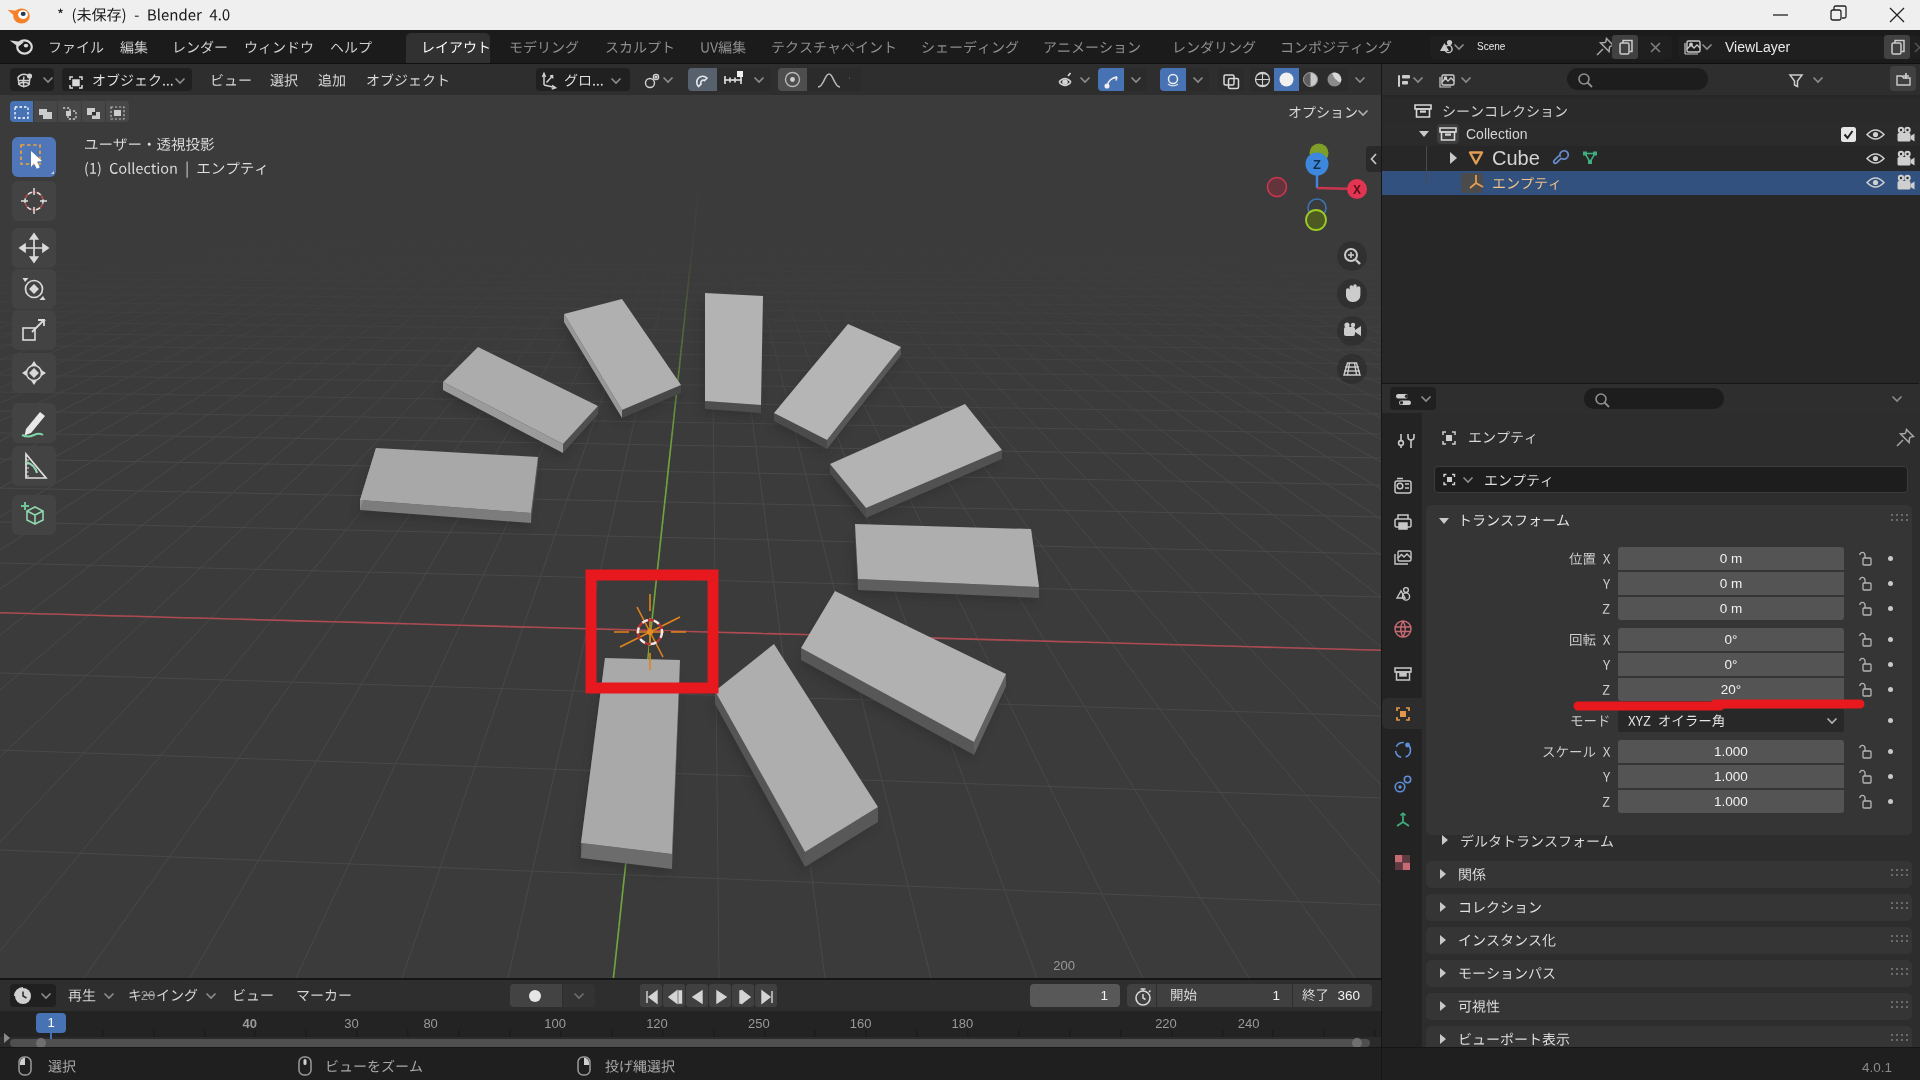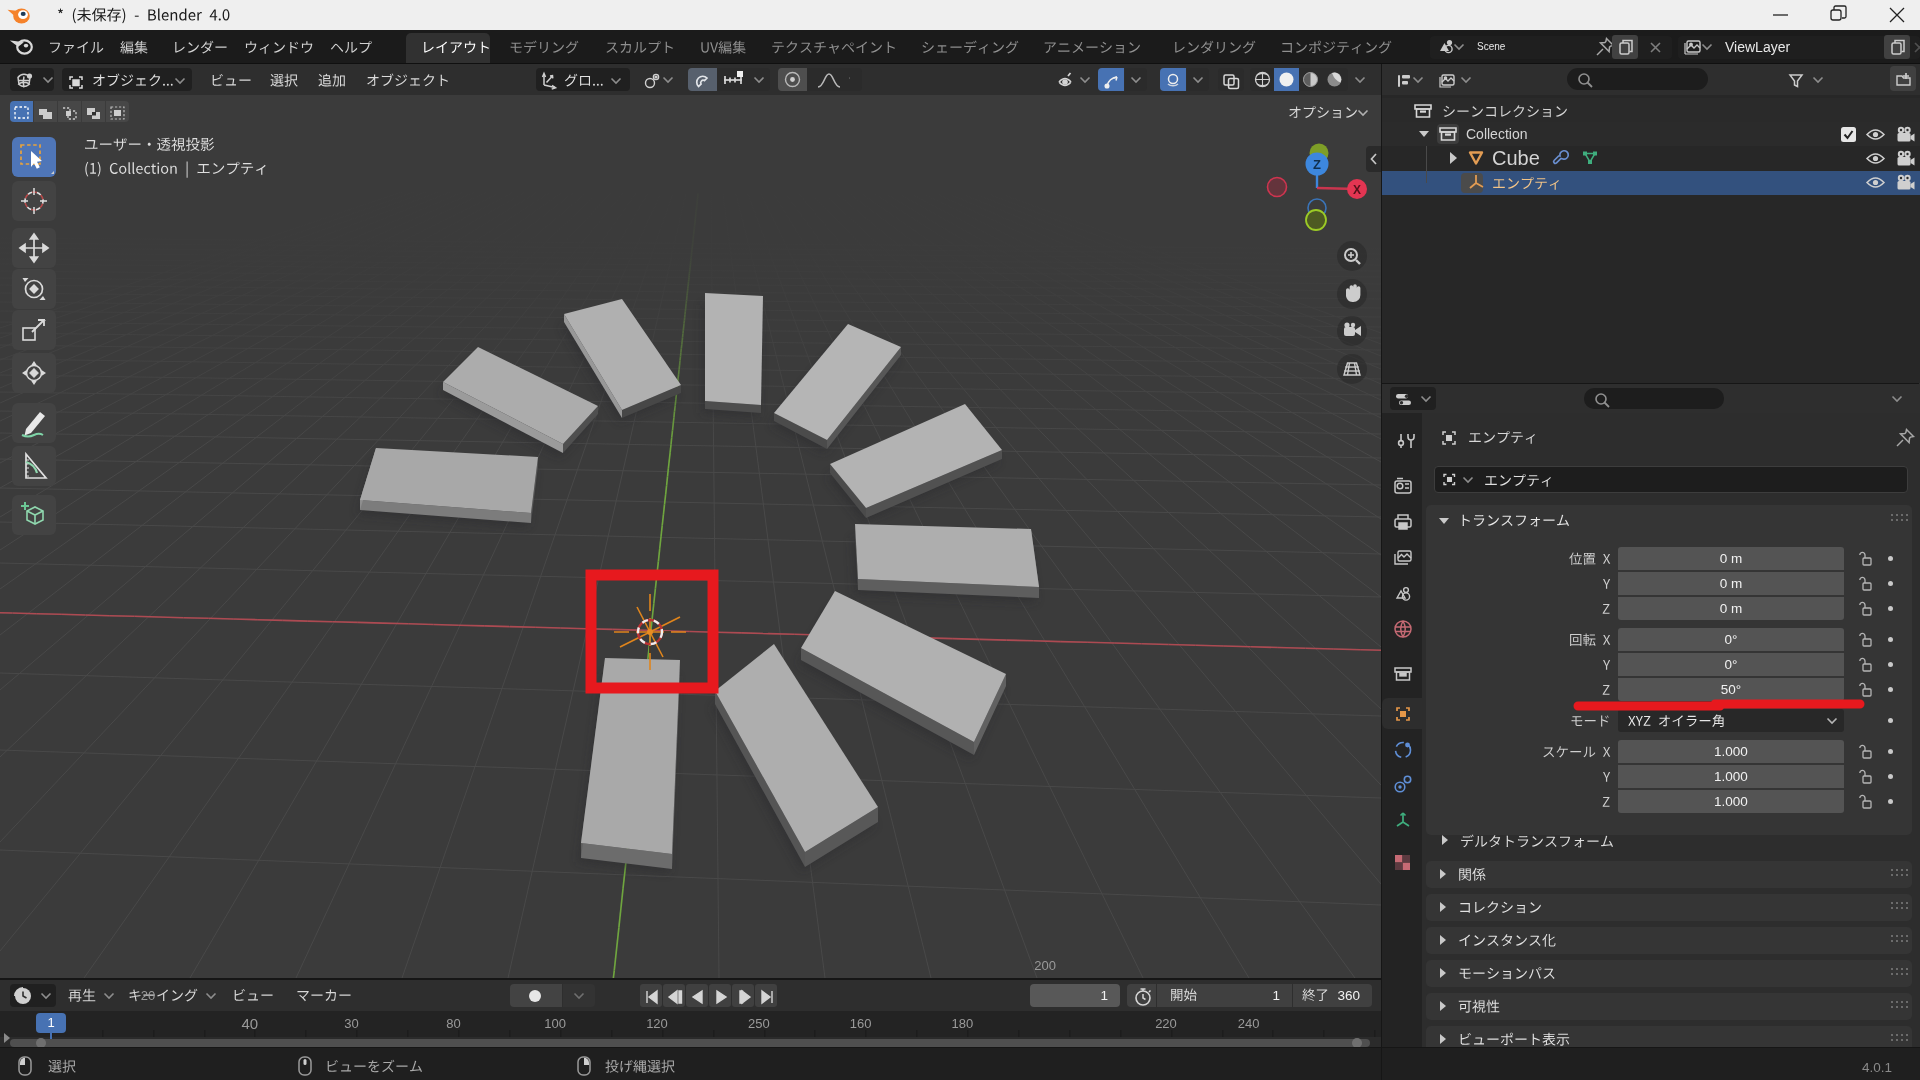--- a/index.html
+++ b/index.html
@@ -1420,21 +1420,21 @@
       <path d="M9 10 v-3 a2.6 2.6 0 0 0 -5.2 0"></path>
     </g>
   </svg>
 <div style="position:absolute;left:1888px;top:662.0px;width:5px;height:5px;border-radius:50%;background:#c9c9c9"></div>
 <svg style="position:absolute;left:1601.8595px;top:679.5px" width="11" height="20">
     <g transform="translate(0,14.86) scale(0.0135,-0.0135)" fill="#cfcfcf">
       <use href="#g005a" x="0"></use>
     </g>
   </svg>
 <div style="position:absolute;left:1618px;top:678px;width:226px;height:23px;background:#545454;border-radius:0 0 3px 3px"></div>
-<div style="position:absolute;left:1618px;top:676px;height:27.0px;line-height:27.0px;font-size:13.5px;color:#f1f1f1;font-weight:normal;letter-spacing:0;width:226px;text-align:center">50°</div>
+<div style="position:absolute;left:1618px;top:676px;height:27.0px;line-height:27.0px;font-size:13.5px;color:#f1f1f1;font-weight:normal;letter-spacing:0;width:226px;text-align:center">20°</div>
 <svg style="position:absolute;left:1856px;top:679px" width="22" height="22">
     <g fill="none" stroke="#b5b5b5" stroke-width="1.3">
       <rect x="7" y="10" width="8" height="7" rx="1"></rect>
       <path d="M9 10 v-3 a2.6 2.6 0 0 0 -5.2 0"></path>
     </g>
   </svg>
 <div style="position:absolute;left:1888px;top:687.0px;width:5px;height:5px;border-radius:50%;background:#c9c9c9"></div>
 <svg style="position:absolute;left:1541.5145px;top:741.5px" width="71" height="20">
     <g transform="translate(0,14.86) scale(0.0135,-0.0135)" fill="#cfcfcf">
       <use href="#g30b9" x="0"></use>
@@ -1772,29 +1772,29 @@
 <div style="position:absolute;left:1210px;top:982px;height:27.0px;line-height:27.0px;font-size:13.5px;color:#f2f2f2;font-weight:normal;letter-spacing:0;width:70px;text-align:right">1</div>
 <div style="position:absolute;left:1292px;top:984px;width:1px;height:23px;background:#2e2e2e"></div>
 <svg style="position:absolute;left:1302px;top:985.0px" width="30" height="20">
     <g transform="translate(0,14.86) scale(0.0135,-0.0135)" fill="#dcdcdc">
       <use href="#g7d42" x="0"></use>
       <use href="#g4e86" x="1000"></use>
     </g>
   </svg>
 <div style="position:absolute;left:1312px;top:982px;height:27.0px;line-height:27.0px;font-size:13.5px;color:#f2f2f2;font-weight:normal;letter-spacing:0;width:48px;text-align:right">360</div>
 <div style="position:absolute;left:118.0px;top:983px;height:26px;line-height:26px;font-size:13px;color:#9a9a9a;font-weight:normal;letter-spacing:0;width:60px;text-align:center">20</div>
-<div style="position:absolute;left:219.8px;top:1011px;height:26px;line-height:26px;font-size:15px;color:#9a9a9a;font-weight:normal;letter-spacing:0;width:60px;text-align:center">40</div>
+<div style="position:absolute;left:219.8px;top:1011px;height:26px;line-height:26px;font-size:13px;color:#9a9a9a;font-weight:bold;letter-spacing:0;width:60px;text-align:center">40</div>
 <div style="position:absolute;left:321.6px;top:1011px;height:26px;line-height:26px;font-size:13px;color:#9a9a9a;font-weight:normal;letter-spacing:0;width:60px;text-align:center">30</div>
-<div style="position:absolute;left:423.4px;top:1011px;height:26px;line-height:26px;font-size:13px;color:#9a9a9a;font-weight:normal;letter-spacing:0;width:60px;text-align:center">80</div>
+<div style="position:absolute;left:423.4px;top:1011px;height:26px;line-height:26px;font-size:13px;color:#9a9a9a;font-weight:normal;letter-spacing:0;width:60px;text-align:left">80</div>
 <div style="position:absolute;left:525.2px;top:1011px;height:26px;line-height:26px;font-size:13px;color:#9a9a9a;font-weight:normal;letter-spacing:0;width:60px;text-align:center">100</div>
 <div style="position:absolute;left:627.0px;top:1011px;height:26px;line-height:26px;font-size:13px;color:#9a9a9a;font-weight:normal;letter-spacing:0;width:60px;text-align:center">120</div>
 <div style="position:absolute;left:728.8px;top:1011px;height:26px;line-height:26px;font-size:13px;color:#9a9a9a;font-weight:normal;letter-spacing:0;width:60px;text-align:center">250</div>
 <div style="position:absolute;left:830.6px;top:1011px;height:26px;line-height:26px;font-size:13px;color:#9a9a9a;font-weight:normal;letter-spacing:0;width:60px;text-align:center">160</div>
 <div style="position:absolute;left:932.4px;top:1011px;height:26px;line-height:26px;font-size:13px;color:#9a9a9a;font-weight:normal;letter-spacing:0;width:60px;text-align:center">180</div>
-<div style="position:absolute;left:1034.1999999999998px;top:953px;height:26px;line-height:26px;font-size:13px;color:#9a9a9a;font-weight:normal;letter-spacing:0;width:60px;text-align:left">200</div>
+<div style="position:absolute;left:1034.1999999999998px;top:953px;height:26px;line-height:26px;font-size:13px;color:#9a9a9a;font-weight:normal;letter-spacing:0;width:60px;text-align:center">200</div>
 <div style="position:absolute;left:1136.0px;top:1011px;height:26px;line-height:26px;font-size:13px;color:#9a9a9a;font-weight:normal;letter-spacing:0;width:60px;text-align:center">220</div>
 <div style="position:absolute;left:1237.8px;top:1011px;height:26px;line-height:26px;font-size:13px;color:#9a9a9a;font-weight:normal;letter-spacing:0;width:60px;text-align:left">240</div>
 <svg style="position:absolute;left:0px;top:1030px" width="1381" height="8">
     <rect x="51" y="0" width="1.5" height="7" fill="#1c1c1c"></rect>
     <rect x="102" y="0" width="1.5" height="7" fill="#1c1c1c"></rect>
     <rect x="153" y="0" width="1.5" height="7" fill="#1c1c1c"></rect>
     <rect x="204" y="0" width="1.5" height="7" fill="#1c1c1c"></rect>
     <rect x="254" y="0" width="1.5" height="7" fill="#1c1c1c"></rect>
     <rect x="305" y="0" width="1.5" height="7" fill="#1c1c1c"></rect>
     <rect x="356" y="0" width="1.5" height="7" fill="#1c1c1c"></rect>

